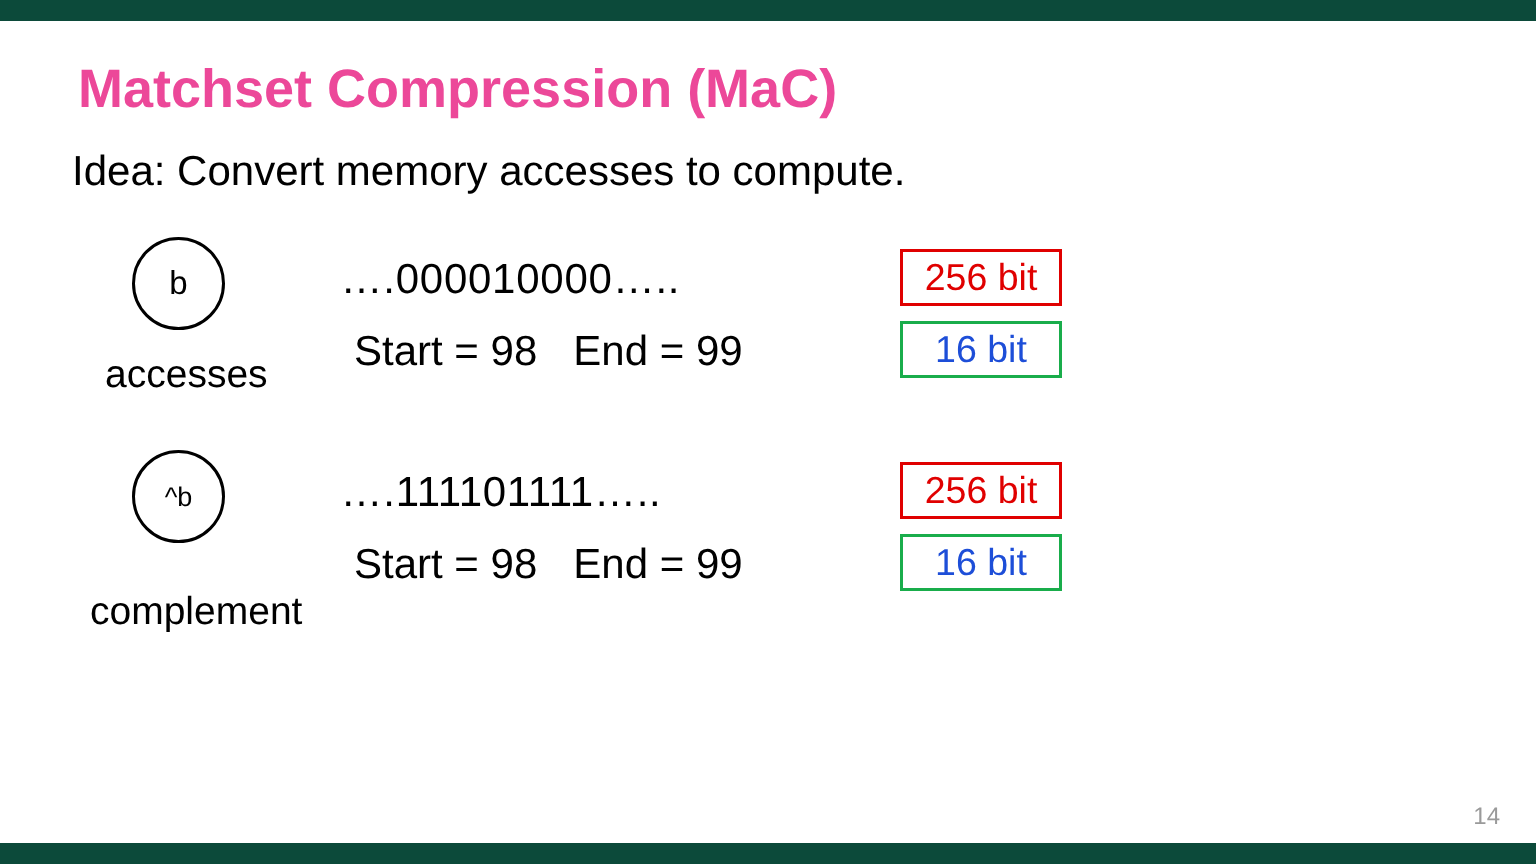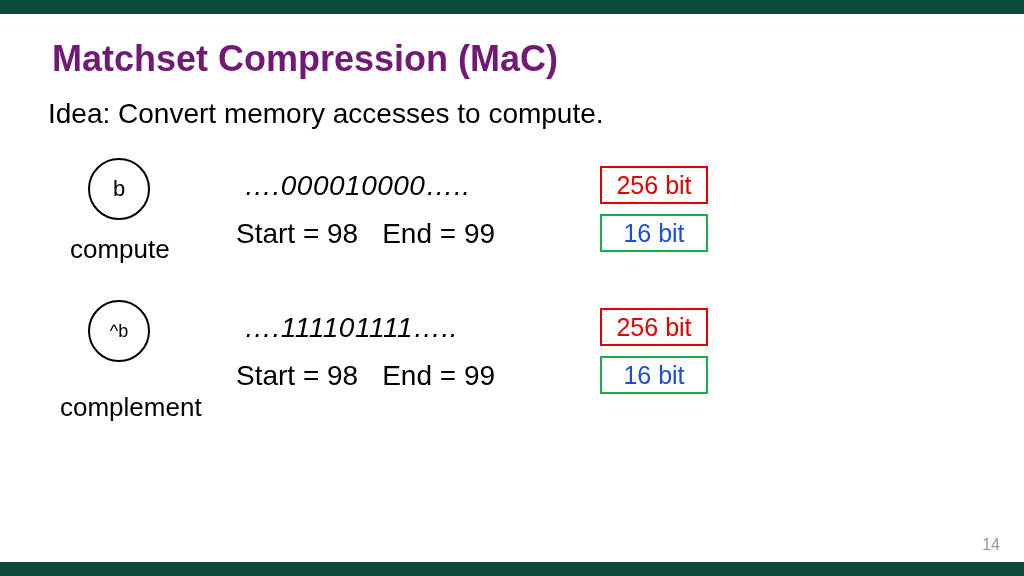--- a/index.html
+++ b/index.html
@@ -22,21 +22,21 @@
       bottom: 0; left: 0; right: 0;
       height: 14px;
       background: #0c4a3a;
     }
     .slide-title {
       position: absolute;
       top: 38px;
       left: 52px;
       font-size: 36px;
       font-weight: bold;
-      color: #701a75;
+      color: #ec4899;
     }
     .idea-line {
       position: absolute;
       top: 98px;
       left: 48px;
       font-size: 28px;
       color: #000;
     }
     .idea-line .bold { font-weight: normal; }
     .row1 { position: absolute; top: 158px; left: 0; right: 0; }
@@ -60,23 +60,22 @@
       color: #000;
     }
     .under1 { top: 76px; left: 70px; }
     .under2 { top: 92px; left: 60px; text-align: right; }
 
     .bits-line {
       position: absolute;
       font-size: 28px;
       color: #000;
       top: 12px;
-      left: 244px;
+      left: 227px;
       letter-spacing: 0.5px;
-      font-style: italic;
     }
     .range-line {
       position: absolute;
       font-size: 28px;
       color: #000;
       top: 60px;
       left: 236px;
     }
     .range-line .gap { display: inline-block; width: 24px; }
 
@@ -112,21 +111,21 @@
 <h1 class="slide-title">Matchset Compression (MaC)</h1>
 
 <div class="idea-line">
   <span class="bold">Idea:</span><span> Convert memory accesses to compute.</span>
 </div>
 
 <div class="row1">
   <div class="circle circle1">
     <span>b</span>
   </div>
-  <div class="under-label under1">compute</div>
+  <div class="under-label under1">accesses</div>
   <div class="bits-line">….000010000…..</div>
   <div class="range-line">
     <span>Start = 98</span><span class="gap"></span><span>End = 99</span>
   </div>
   <div class="badge badge-red">256 bit</div>
   <div class="badge badge-green">16 bit</div>
 </div>
 
 <div class="row2">
   <div class="circle circle2">

